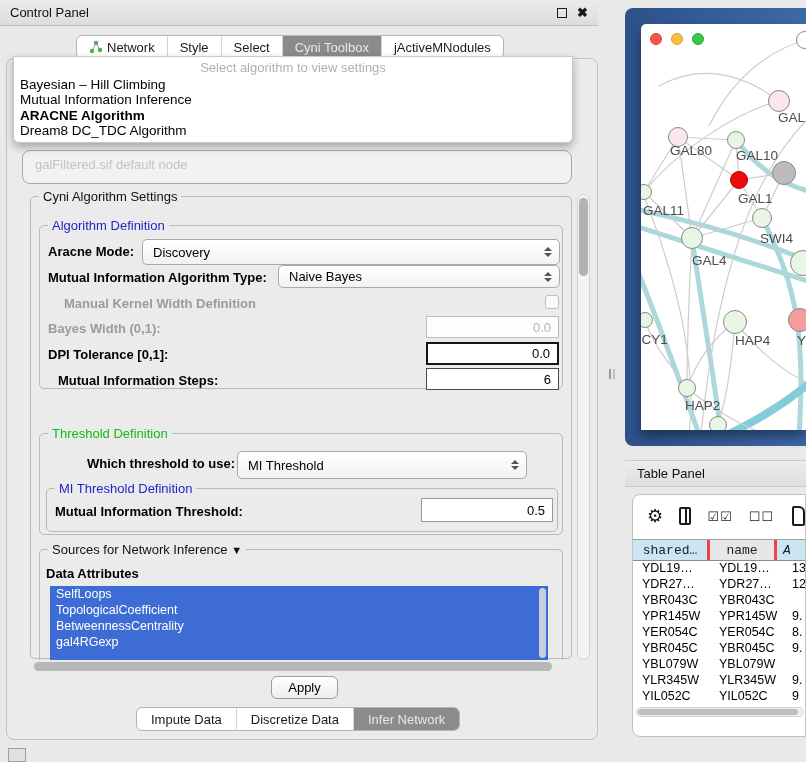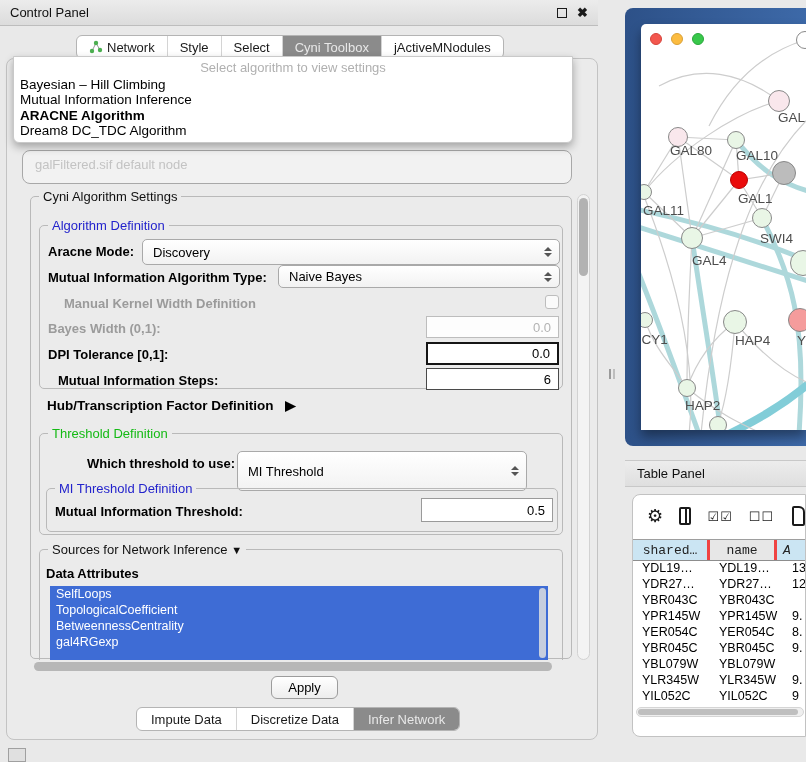--- a/index.html
+++ b/index.html
@@ -231,30 +231,26 @@
       <div class="field dark" style="left:386px; top:116px; width:133px; height:23px;">
         <span>0.0</span>
       </div>
 
       <span class="lbl" style="left:8px; top:147px;margin-left:10px;">Mutual Information Steps:</span>
       <div class="field semi" style="left:386px; top:142px; width:133px; height:22px;">
         <span>6</span>
       </div>
     </div>
 
-    <span class="lbl" style="left:16px; top:200px; font-size:13.5px;">
-      <span>Hub/Transcription Factor Definition</span>
-      <span style="margin-left:8px;">▶</span>
-    </span>
 
     <div class="group" style="left:8px; top:236px; width:524px; height:102px;">
       <span class="group-title t-green">Threshold Definition</span>
 
       <span class="lbl" style="left:47px; top:22px;">Which threshold to use:</span>
-      <div class="combo" style="left:197px; top:17px; width:290px; height:40px;">
+      <div class="combo" style="left:197px; top:17px; width:290px; height:28px;">
         <span>MI Threshold</span>
         <span class="spin">
             <i class="up"></i>
             <i class="dn"></i>
           </span>
       </div>
 
       <div class="group" style="left:6px; top:54px; width:512px; height:44px;">
         <span class="group-title t-blue">MI Threshold Definition</span>
         <span class="lbl" style="left:8px; top:15px;">Mutual Information Threshold:</span>

